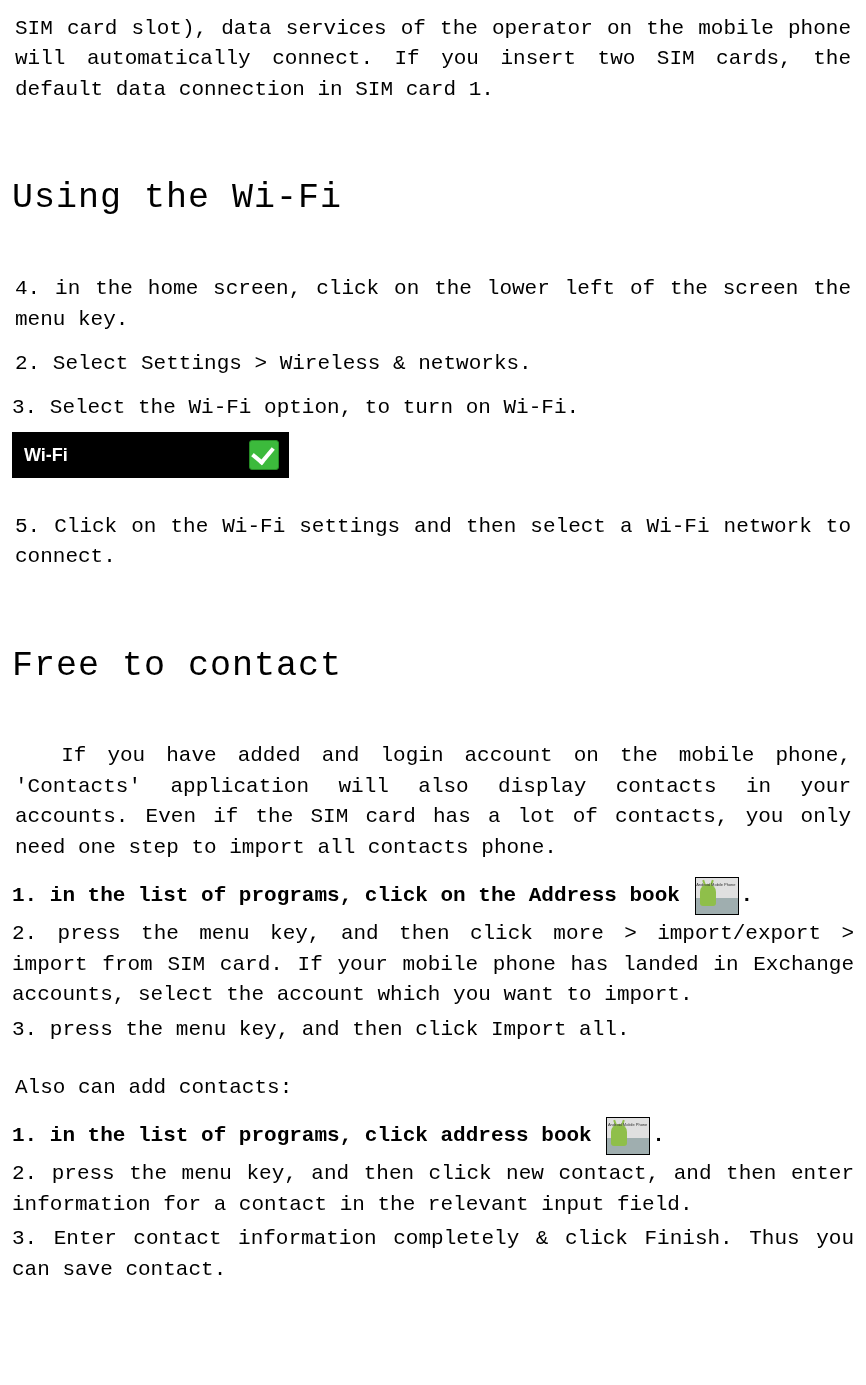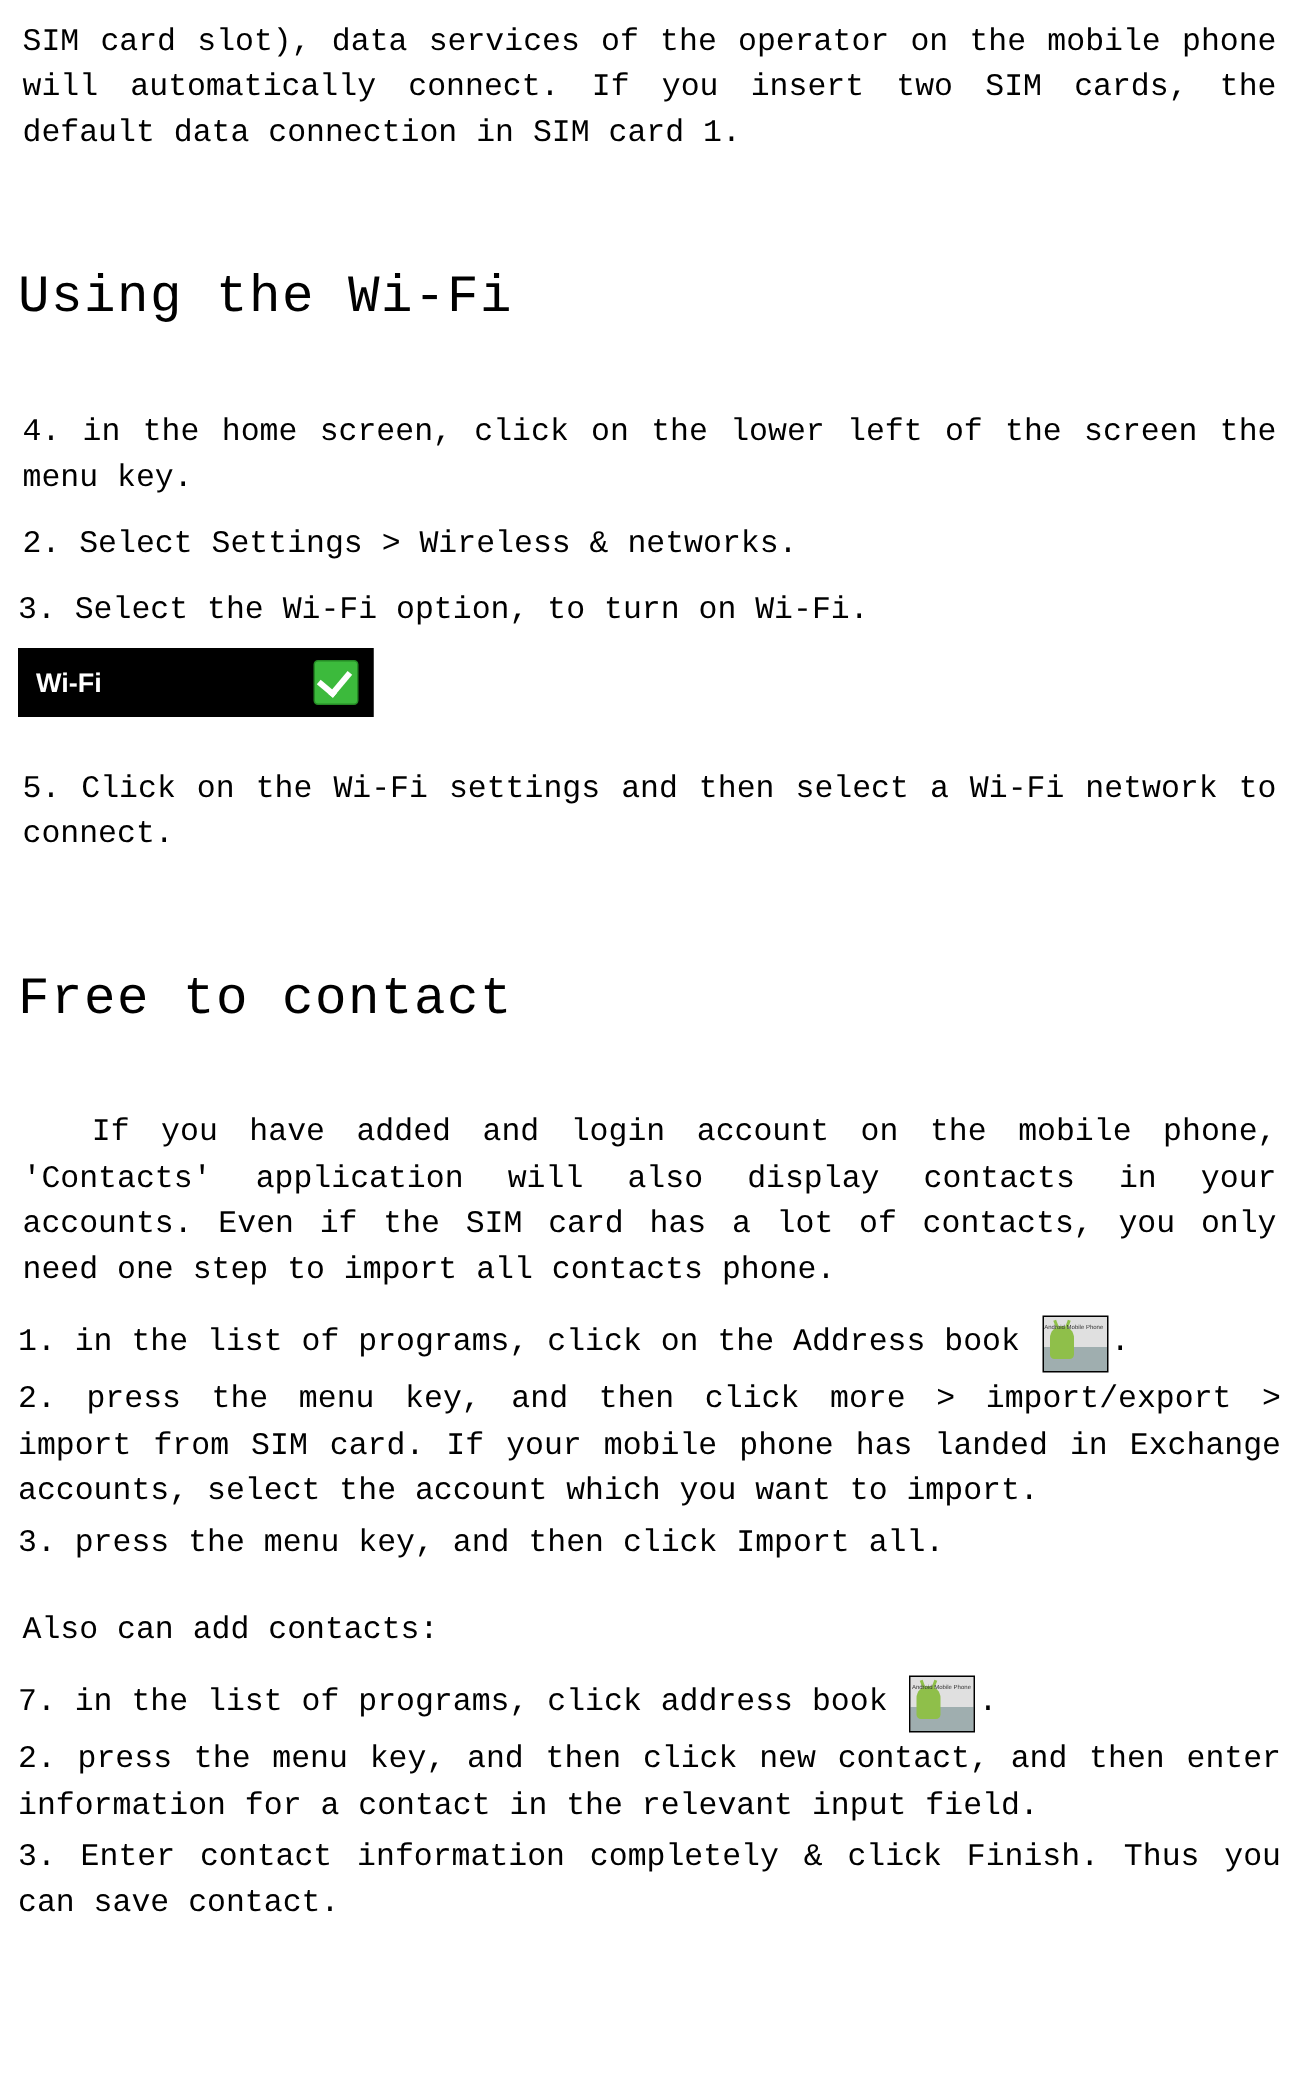--- a/index.html
+++ b/index.html
@@ -34,21 +34,21 @@
     text-indent: 2.2em;
     text-align: justify;
   }
   .spacer-sm { height: 10px; }
   .spacer-md { height: 20px; }
 
   
   .wifi-toggle {
     display: inline-flex;
     align-items: center;
-    width: 237px;
+    width: 277px;
     height: 46px;
     background: #000;
     border: 2px solid #000;
     box-sizing: border-box;
     margin-top: 4px;
     padding: 0 8px 0 10px;
     justify-content: space-between;
   }
   .wifi-toggle .label {
     color: #fff;
@@ -126,20 +126,21 @@
     color: #333;
     text-align: left;
   }
 
   .line-with-icon {
     margin: 4px 0;
   }
   .line-with-icon .text-before,
   .line-with-icon .text-after {
     vertical-align: middle;
+    font-weight: bold;
   }
 </style>
 </head>
 <body>
 
 
 
 
 <div class="para">SIM card slot), data services of the operator on the mobile phone will automatically connect.  If you insert two SIM cards, the default data connection in SIM card 1.</div>
 
@@ -178,21 +179,21 @@
 
 <div class="para tight">2. press the menu key, and then click more &gt; import/export &gt; import from SIM card. If your mobile phone has landed in Exchange accounts, select the account which you want to import.</div>
 <div class="para tight">3. press the menu key, and then click Import all.</div>
 
 <div class="spacer-sm"></div>
 
 <div class="para">Also can add contacts:</div>
 
 
 <div class="line-with-icon">
-  <span class="text-before">7. in the list of programs, click address book</span>
+  <span class="text-before">1. in the list of programs, click address book</span>
   <span class="app-icon">
     <span class="android-head"></span>
     <span class="android-body"></span>
     <span class="txt">Android Mobile Phone</span>
   </span><span class="text-after">.</span>
 </div>
 
 <div class="para tight">2. press the menu key, and then click new contact, and then enter information for a contact in the relevant input field.</div>
 <div class="para tight">3. Enter contact information completely &amp; click Finish. Thus you can save contact.</div>
 

